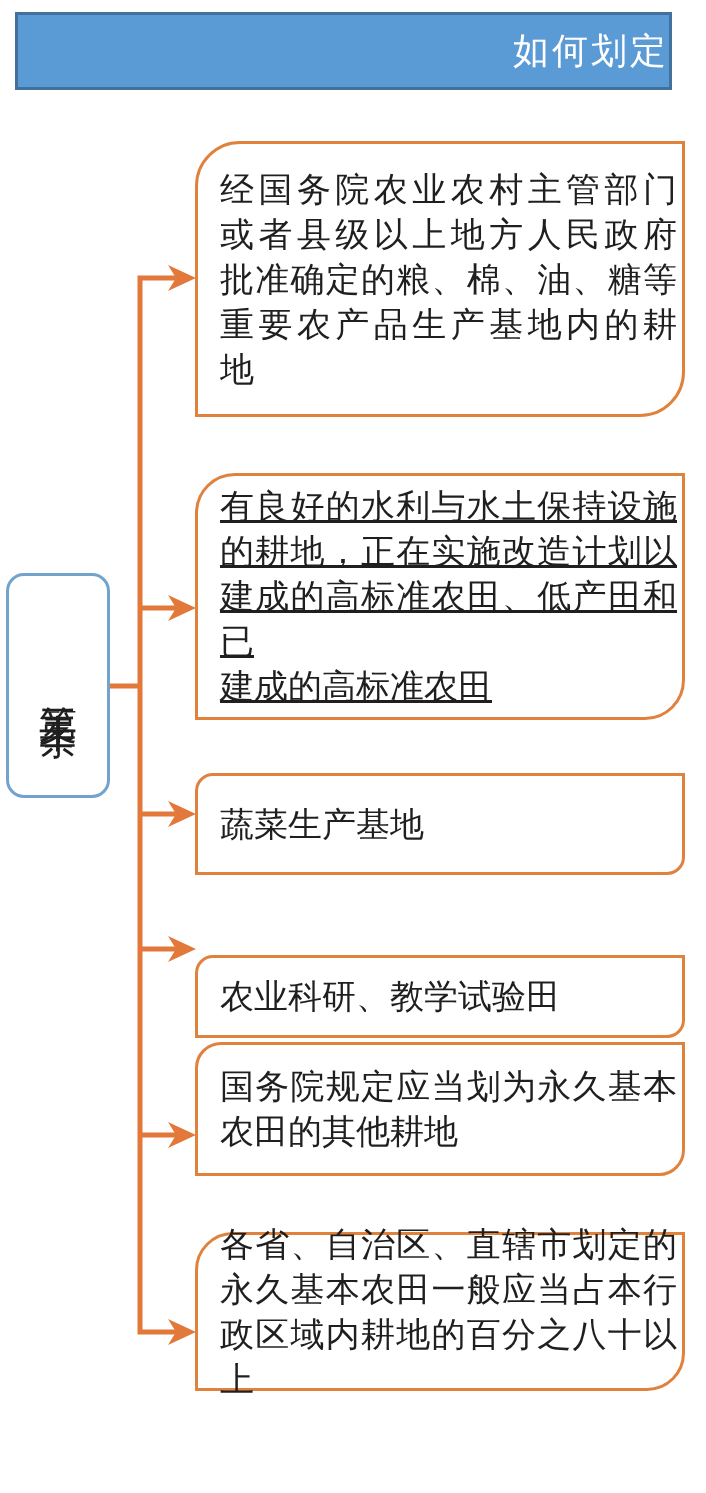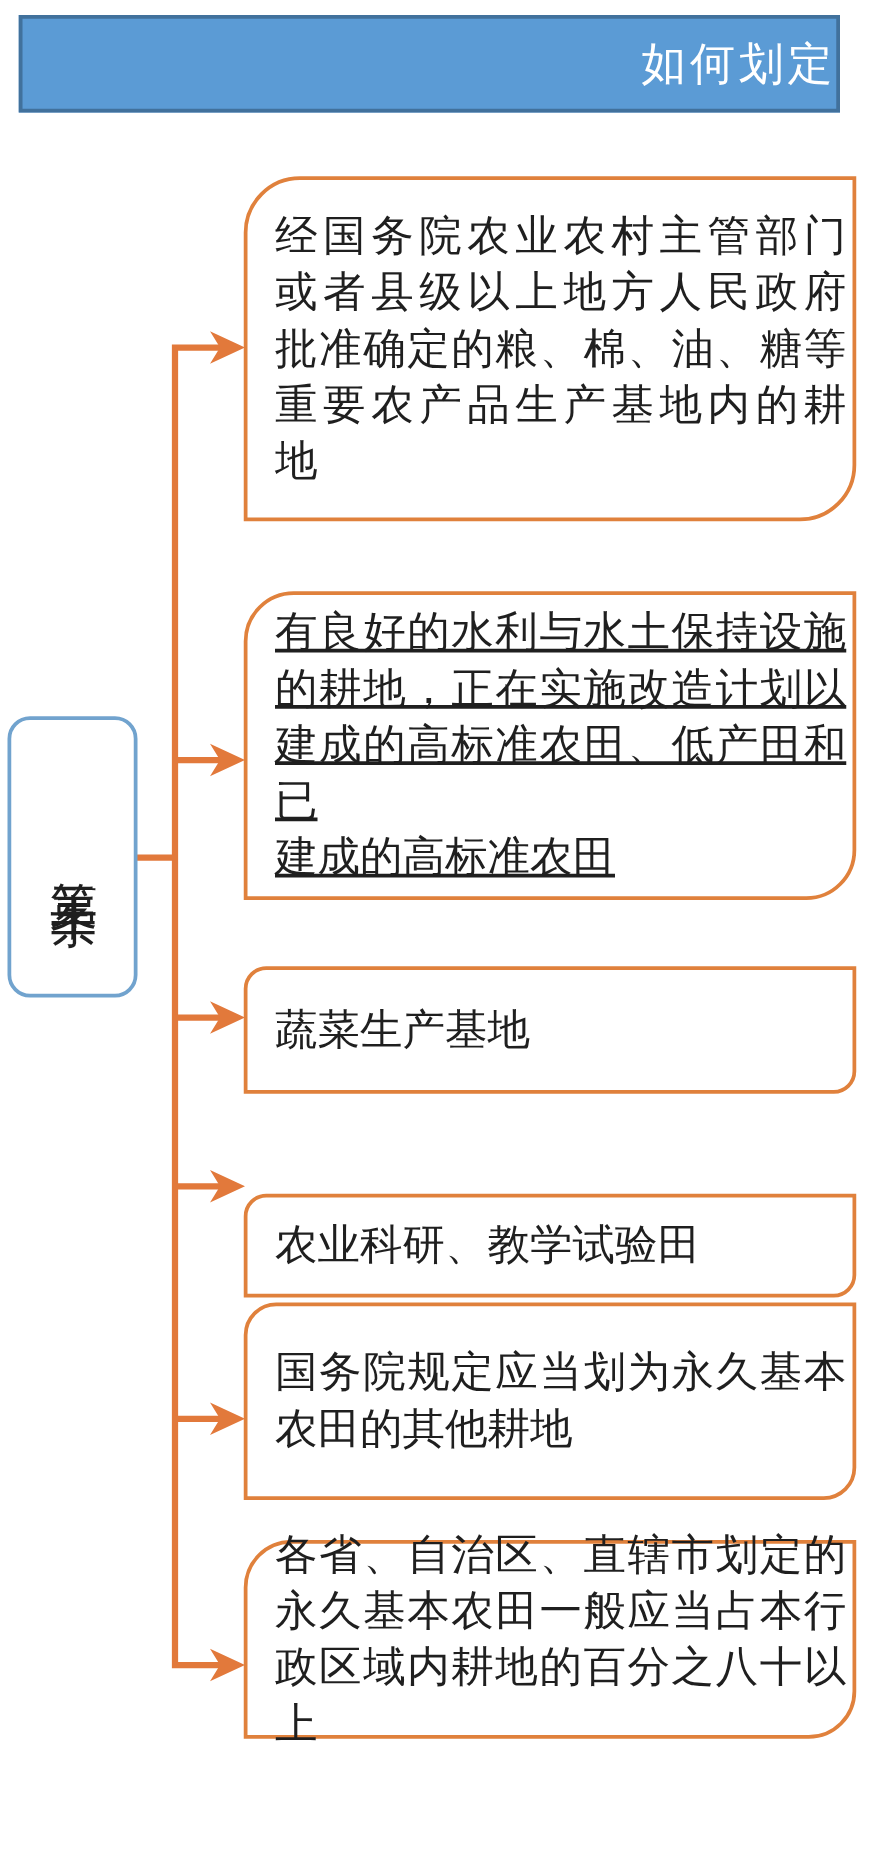--- a/index.html
+++ b/index.html
@@ -50,21 +50,21 @@
     border:3px solid var(--branch-border,#e0813c);
     box-sizing:border-box;
     display:flex; flex-direction:column; justify-content:center;
     padding:0 5px 0 22px;
     font-size:34px; line-height:45px;
   }
   .b1 { top:141px; height:276px; border-radius:45px 0 45px 0; }
   .b2 { top:473px; height:247px; border-radius:40px 0 40px 0;text-decoration:underline; }
   .b3 { top:773px; height:102px;  border-radius:18px 0 18px 0; }
   .b4 { top:907px; height:83px;  border-radius:18px 0 18px 0;margin-top:48px; }
-  .b5 { top:1042px; height:158px; border-radius:26px 0 26px 0; }
+  .b5 { top:1042px; height:134px; border-radius:26px 0 26px 0; }
   .b6 { top:1232px; height:159px; border-radius:38px 0 38px 0; }
   .ln      { text-align:justify; text-align-last:justify; text-justify:inter-character; }
   .ln-last { text-align:left; }
 </style>
 </head>
 <body>
 
 <div class="canvas">
 
   <div class="header">

